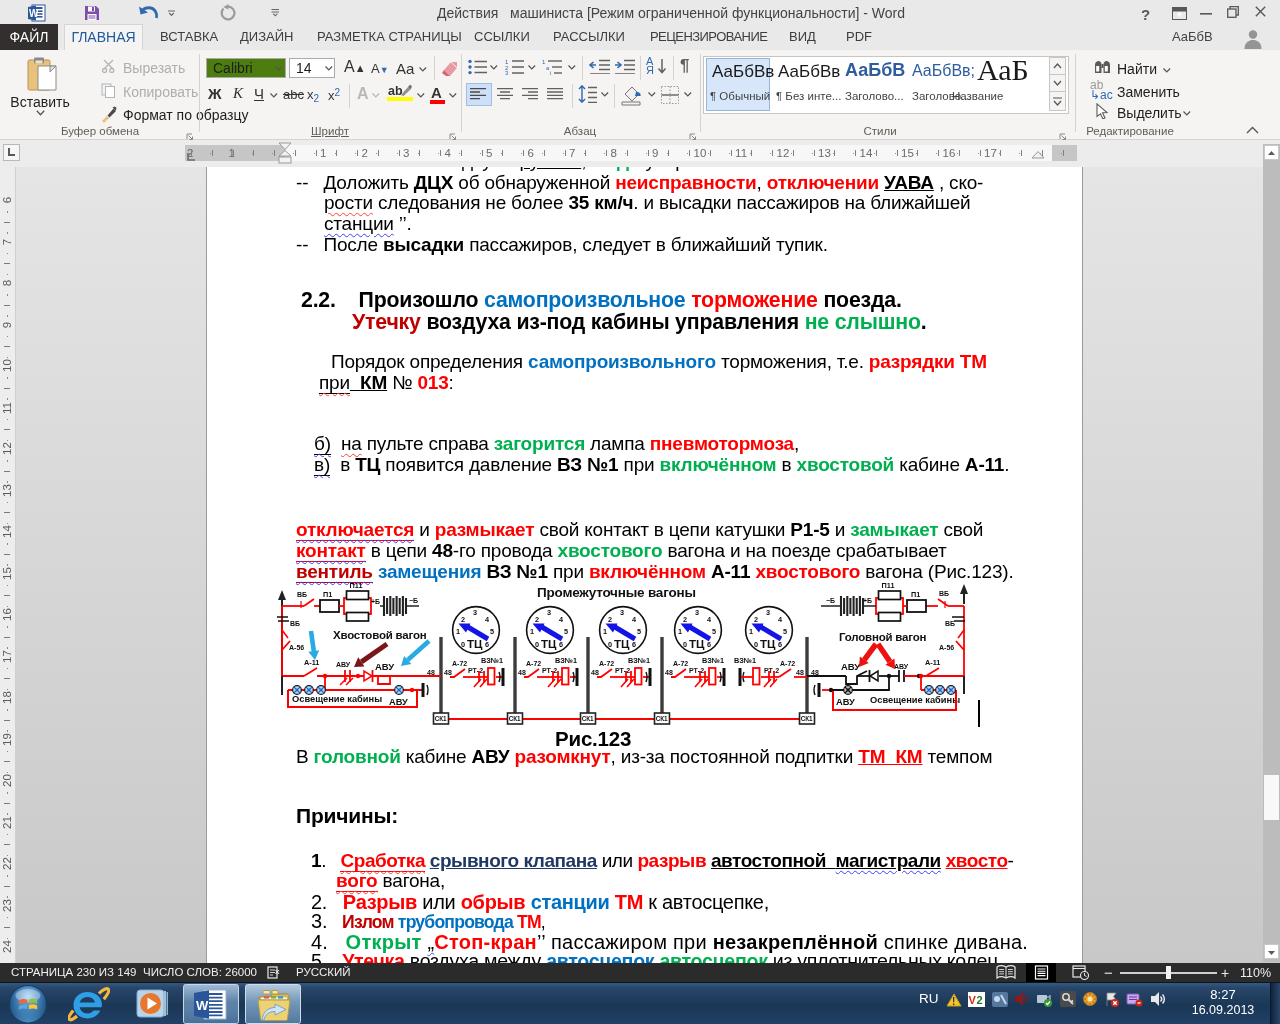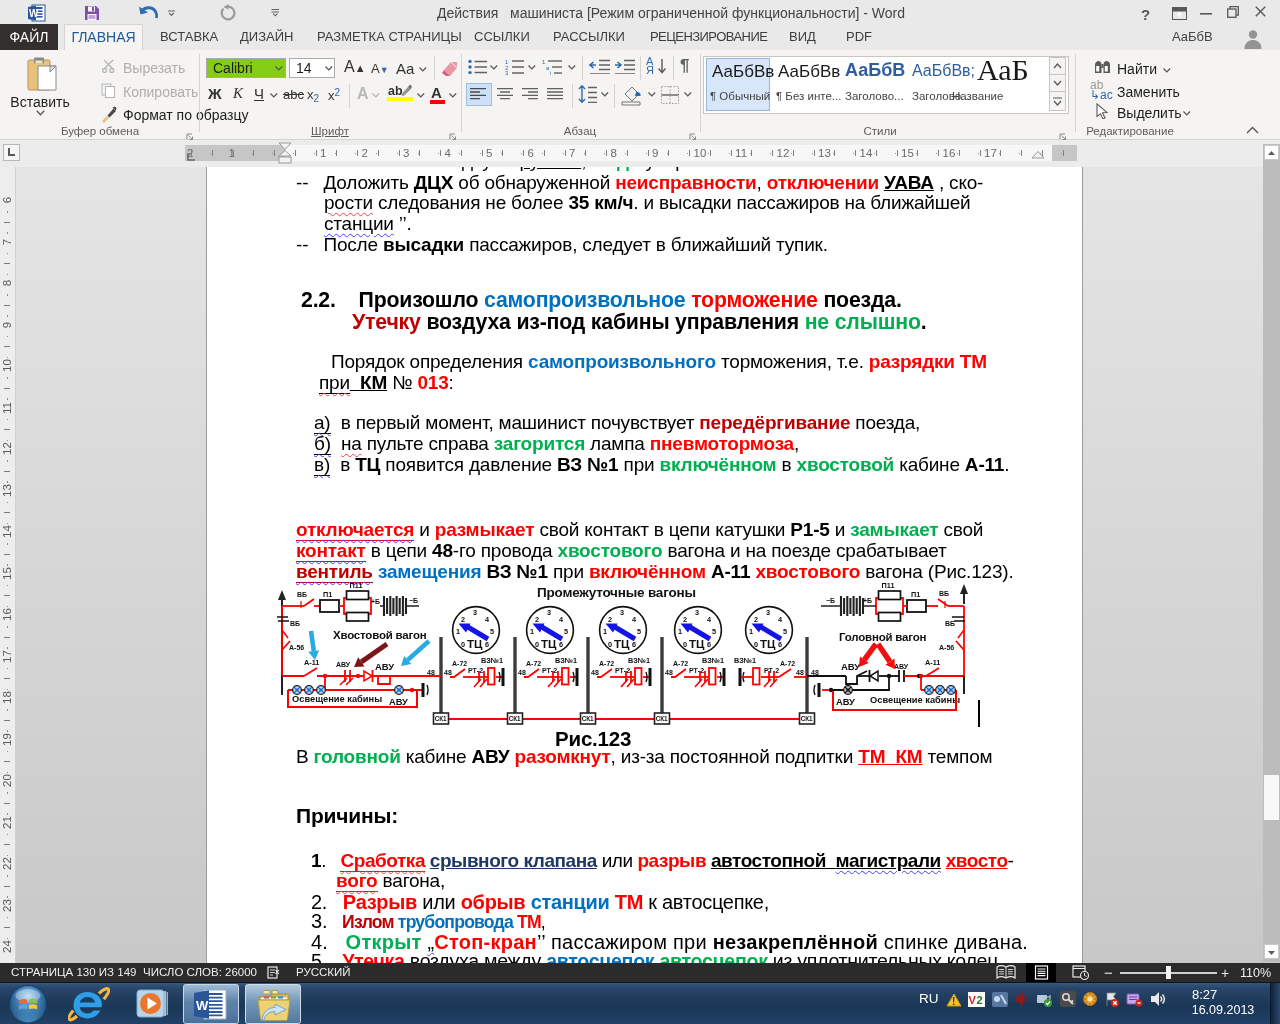--- a/index.html
+++ b/index.html
@@ -137,21 +137,21 @@
       <path d="M7.5 9.5 L13.5 2.5 L16 5 L9.5 11.5 Z" fill="#4a4a4a"></path>
       <path d="M12.5 1.5 L15 0.5 L16.5 2 L15.8 4.4 Z" fill="#4a4a4a"></path>
     </svg>
   <div class="abs" style="left:123px;top:107px;font-size:14px;color:#1e1e1e;">Формат по образцу</div>
   <div class="glabel" style="left:40px;">Буфер обмена</div>
   <div class="abs" style="left:185px;top:127px;width:9px;height:9px;"><svg width="9" height="9" viewBox="0 0 9 9">
         <path d="M2 2 H7 M2 2 V7 M3.5 3.5 L7.5 7.5 M7.5 7.5 H4.5 M7.5 7.5 V4.5" stroke="#8a8a8a" fill="none"></path>
       </svg></div>
   <div class="gsep" style="left:199px;"></div>
 
-  <div class="abs" style="left:206px;top:58px;width:80px;height:20px;background:#84cc16;border:1px solid #ababab;font-size:14px;color:#1e1e1e;padding:1px 0 0 6px;box-sizing:border-box;">Calibri</div>
+  <div class="abs" style="left:206px;top:58px;width:80px;height:20px;background:#4d7c0f;border:1px solid #ababab;font-size:14px;color:#1e1e1e;padding:1px 0 0 6px;box-sizing:border-box;">Calibri</div>
   <svg class="abs" style="left:275px;top:66px" width="8" height="5" viewBox="0 0 8 5">
       <path d="M0.5 0.5 L3.8 4 L7.1 0.5" fill="none" stroke="#555" stroke-width="1.2"></path>
     </svg>
   <div class="abs" style="left:289px;top:58px;width:46px;height:20px;background:#fff;border:1px solid #ababab;font-size:14px;color:#1e1e1e;padding:1px 0 0 6px;box-sizing:border-box;">14</div>
   <svg class="abs" style="left:325px;top:66px" width="8" height="5" viewBox="0 0 8 5">
       <path d="M0.5 0.5 L3.8 4 L7.1 0.5" fill="none" stroke="#555" stroke-width="1.2"></path>
     </svg>
   <div class="abs" style="left:344px;top:58px;font-size:16px;color:#333;">A<span style="font-size:11px;">▲</span></div>
   <div class="abs" style="left:371px;top:61px;font-size:13px;color:#333;">A<span style="font-size:9px;color:#2f6ab0;">▼</span></div>
   <div class="abs" style="left:396px;top:60px;font-size:15px;color:#333;">Aa</div>
@@ -543,21 +543,20 @@
     <div id="page">
       <div class="line" style="left:255px;top:-17px;">двумя <span class="u">руками</span>, не <b class="green">до</b> упора и не <b>более</b></div>
       <div class="line" style="left:89px;top:4.6px;">--&nbsp;&nbsp;&nbsp;Доложить <b>ДЦХ</b> об обнаруженной <b class="red">неисправности</b>, <b class="red">отключении</b> <b class="u">УАВА</b> , ско-</div>
       <div class="line" style="left:117px;top:25.4px;"><span class="wr">рости</span> следования не более <b>35 км/ч</b>. и высадки пассажиров на ближайшей</div>
       <div class="line" style="left:117px;top:46.2px;"><span class="wb">станции</span> ’’.</div>
       <div class="line" style="left:89px;top:67px;">--&nbsp;&nbsp;&nbsp;После <b>высадки</b> пассажиров, следует в ближайший тупик.</div>
       <div class="line" style="left:94px;top:121px;font-size:21.3px;"><b>2.2.&nbsp;&nbsp;&nbsp;&nbsp;Произошло <span class="blue">самопроизвольное</span> <span class="red">торможение</span> поезда.</b></div>
       <div class="line" style="left:145px;top:143px;font-size:21.3px;"><b><span class="dred">Утечку</span> воздуха из-под кабины управления <span class="green">не слышно</span>.</b></div>
       <div class="line" style="left:124px;top:184px;">Порядок определения <b class="blue">самопроизвольного</b> торможения, т.е. <b class="red">разрядки ТМ</b></div>
       <div class="line" style="left:112px;top:205px;"><span class="u wr">при</span><span class="u">&nbsp; <b>КМ</b></span> № <b class="red">013</b>:</div>
-      <div class="line" style="left:107px;top:245px;"><span class="u wb">а)</span>&nbsp;&nbsp;в первый момент, машинист почувствует <b class="dred">передёргивание</b> поезда,</div>
       <div class="line" style="left:107px;top:265.8px;"><span class="u wb">б)</span>&nbsp;&nbsp;<span class="wr">на</span> пульте справа <b class="green">загорится</b> лампа <b class="red">пневмотормоза</b>,</div>
       <div class="line" style="left:107px;top:286.5px;"><span class="u wb">в)</span>&nbsp;&nbsp;в <b>ТЦ</b> появится давление <b>ВЗ №1</b> при <b class="green">включённом</b> в <b class="green">хвостовой</b> кабине <b>А-11</b>.</div>
       <div class="line" style="left:89px;top:351.9px;"><b class="red u wb">отключается</b> и <b class="red">размыкает</b> свой контакт в цепи катушки <b>Р1-5</b> и <b class="green">замыкает</b> свой</div>
       <div class="line" style="left:89px;top:372.7px;"><b class="red u wb">контакт</b> в цепи <b>48</b>-го провода <b class="green">хвостового</b> вагона и на поезде срабатывает</div>
       <div class="line" style="left:89px;top:393.5px;"><b class="dred u wb">вентиль</b> <b class="blue">замещения</b> <b>ВЗ №1</b> при <b class="red">включённом</b> <b>А-11</b> <b class="red">хвостового</b> вагона (Рис.123).</div>
 
       <svg style="position:absolute;left:70px;top:415px;" width="712" height="150" viewBox="276 582 712 150">
           <g font-family="Liberation Sans">
             <path d="M440 719 H806" stroke="#f00" stroke-width="2"></path>
             <path d="M440 637 V713" stroke="#3c3c3c" stroke-width="3.4"></path>
@@ -855,21 +854,21 @@
   <div class="abs" id="vscroll">
     <div class="sbtn" style="top:1px;"><svg width="13" height="13">
           <path d="M3 8 L6.5 4 L10 8 Z" fill="#5a5a5a"></path>
         </svg></div>
     <div class="sbtn" style="top:800px;"><svg width="13" height="13">
           <path d="M3 5 L6.5 9 L10 5 Z" fill="#5a5a5a"></path>
         </svg></div>
     <div style="position:absolute;left:1px;top:631px;width:15px;height:45px;background:#f8f8f8;"></div>
   </div>
   <div class="abs" id="statusbar">
-    <div style="position:absolute;left:11px;top:3px;">СТРАНИЦА 130 ИЗ 149</div>
+    <div style="position:absolute;left:11px;top:3px;">СТРАНИЦА 230 ИЗ 149</div>
     <div style="position:absolute;left:143px;top:3px;">ЧИСЛО СЛОВ: 26000</div>
     <svg style="position:absolute;left:267px;top:2px" width="15" height="15" viewBox="0 0 15 15">
         <rect x="1" y="2" width="9" height="11" fill="none" stroke="#e8e8e8" stroke-width="1.2"></rect>
         <path d="M3 5 H8 M3 7.5 H8 M3 10 H6" stroke="#e8e8e8" stroke-width="0.9"></path>
         <text x="8" y="9" font-size="8" fill="#e8e8e8" font-weight="bold">x</text>
       </svg>
     <div style="position:absolute;left:296px;top:3px;">РУССКИЙ</div>
     <svg style="position:absolute;left:996px;top:2px" width="20" height="15" viewBox="0 0 20 15">
         <path d="M10 2 C7 0.5 3 0.5 1 2 V13 C3 11.5 7 11.5 10 13 C13 11.5 17 11.5 19 13 V2 C17 0.5 13 0.5 10 2 Z" fill="none" stroke="#e8e8e8" stroke-width="1.2"></path>
         <path d="M10 2 V13" stroke="#e8e8e8" stroke-width="1"></path>
@@ -992,17 +991,17 @@
     <svg style="position:absolute;left:1126px;top:8px" width="17" height="16" viewBox="0 0 17 16">
         <rect x="1" y="3" width="12" height="10" rx="1" fill="#c8a8e8" stroke="#8858b8"></rect>
         <path d="M3 6 H11 M3 8.5 H11" stroke="#6838a8" stroke-width="1"></path>
         <circle cx="13" cy="12" r="3.5" fill="#c02818"></circle>
         <path d="M11.5 12 H14.5" stroke="#fff" stroke-width="1.3"></path>
       </svg>
     <svg style="position:absolute;left:1150px;top:8px" width="17" height="16" viewBox="0 0 17 16">
         <path d="M1 5 H5 L9 1 V15 L5 11 H1 Z" fill="#e8e8e8"></path>
         <path d="M10.5 5.5 C12 7 12 9 10.5 10.5 M12.5 3.5 C15 6 15 10 12.5 12.5" stroke="#e8e8e8" stroke-width="1.5" fill="none"></path>
       </svg>
-    <div style="position:absolute;left:1192px;top:4px;width:62px;font-size:13px;color:#fff;">8:27</div>
+    <div style="position:absolute;left:1192px;top:4px;width:62px;text-align:center;font-size:13px;color:#fff;">8:27</div>
     <div style="position:absolute;left:1185px;top:20px;width:76px;text-align:center;font-size:12.5px;color:#fff;">16.09.2013</div>
     <div style="position:absolute;left:1270px;top:0;width:10px;height:42px;background:linear-gradient(90deg,#10233c,#2c4a6e);border-left:1px solid #0a1a2e;"></div>
   </div>
 </div>
 
 </body></html>

